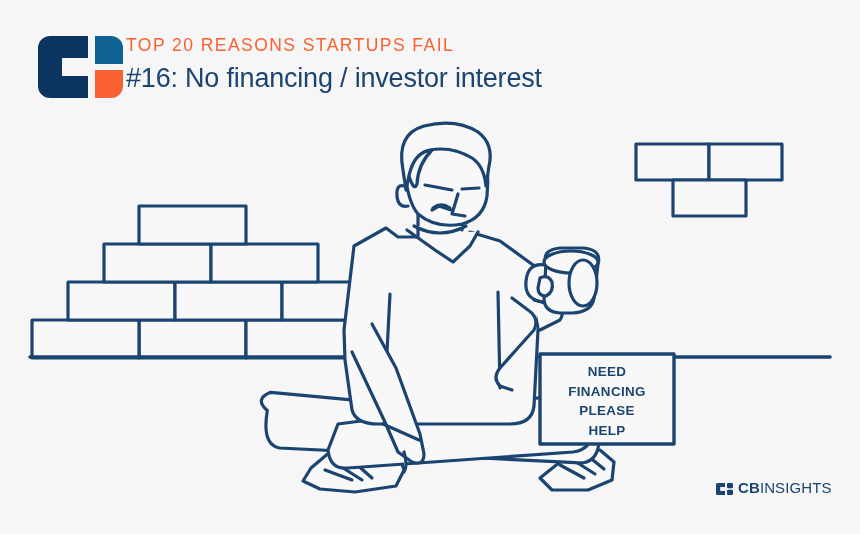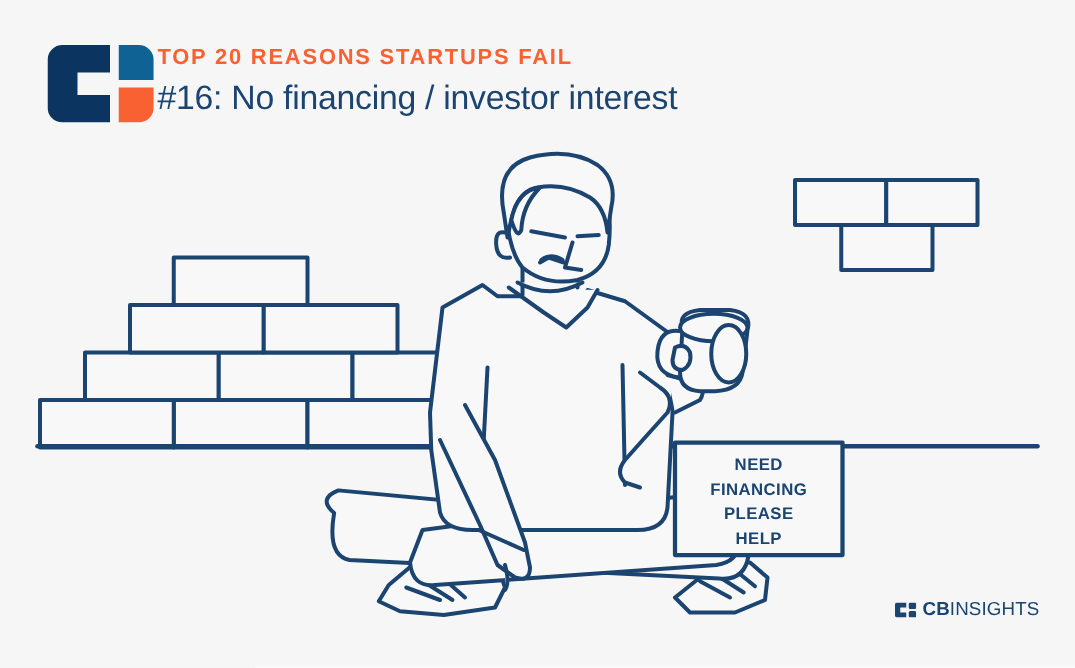--- a/index.html
+++ b/index.html
@@ -31,21 +31,21 @@
     height: 62px;
   }
   #header-text {
     position: absolute;
     left: 126px;
     top: 34px;
   }
   #kicker {
     color: #fa6132;
     font-size: 17.5px;
-    font-weight: bold;
+    font-weight: normal;
     letter-spacing: 1.45px;
     line-height: 22px;
     white-space: nowrap;
   }
   #headline {
     color: #1b4470;
     font-size: 27px;
     font-weight: 400;
     letter-spacing: -0.2px;
     line-height: 42px;

